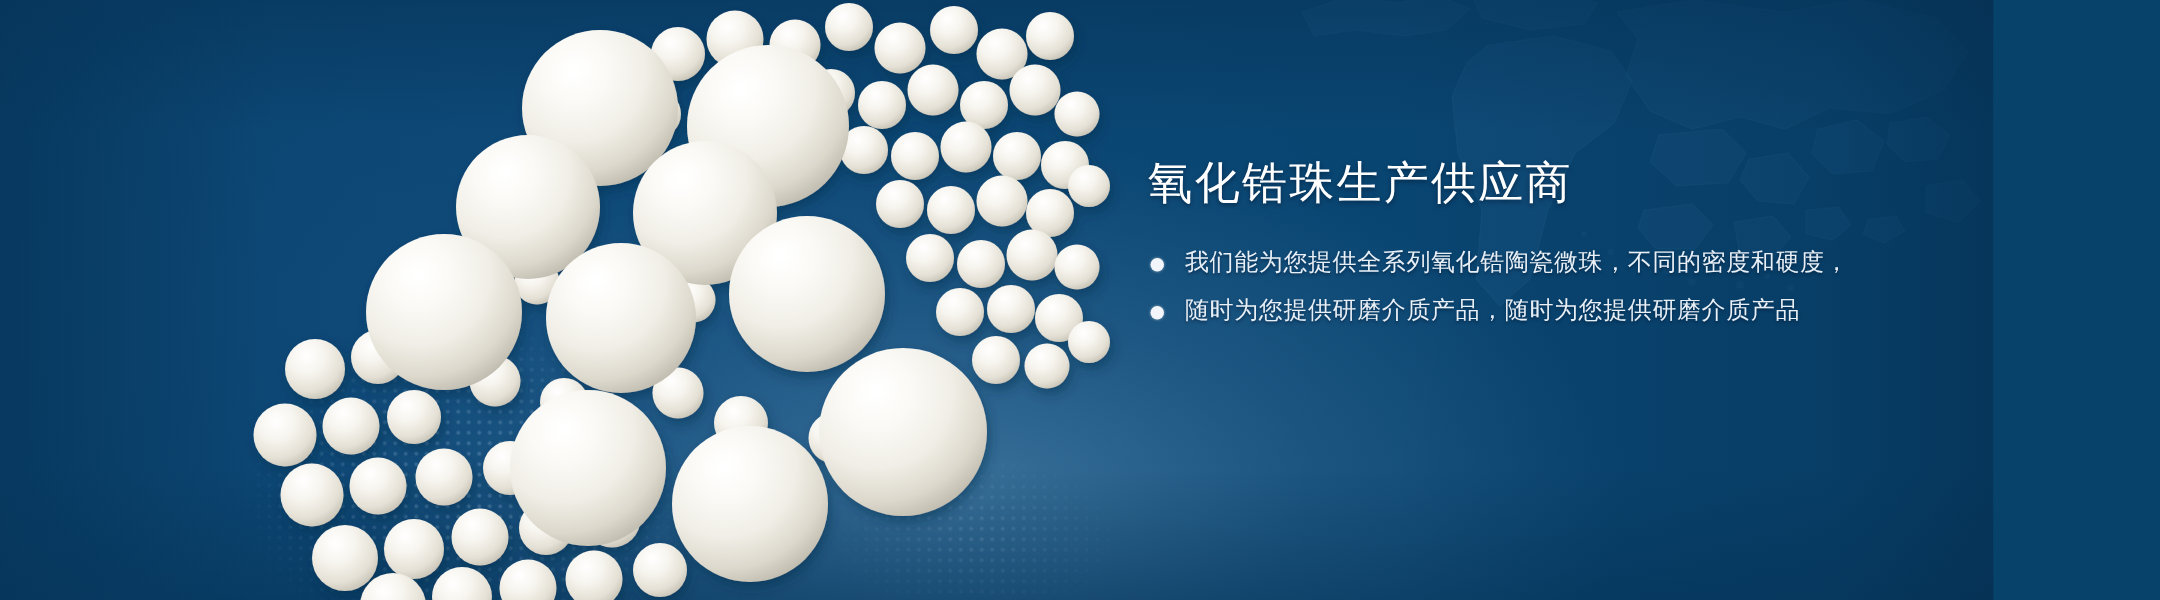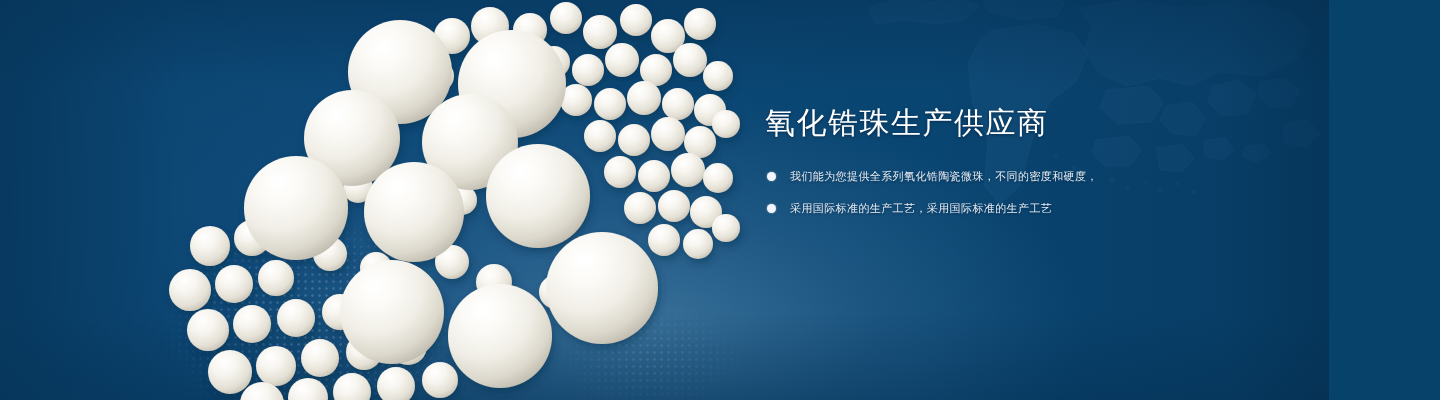--- a/index.html
+++ b/index.html
@@ -56,21 +56,21 @@
     text-shadow:0 1px 3px rgba(0,20,45,.55);
   }
   .bullets{list-style:none;margin:0;padding:0;}
   .bullet{position:relative;padding-left:25px;margin-bottom:8px;}
   .bullet:last-child{margin-bottom:0;}
   .dot{
     position:absolute;left:2px;top:8px;width:9px;height:9px;border-radius:50%;
     background:#f2f6fa;box-shadow:0 0 2px rgba(255,255,255,.55);
   }
   .btext{
-    color:#e8eff6;font-size:11px;line-height:24px;letter-spacing:.4px;
+    color:#e8eff6;font-size:16px;line-height:24px;letter-spacing:.4px;
     text-shadow:0 1px 2px rgba(0,20,45,.5);
     margin:0;
   }
 </style>
 </head>
 <body>
 
 <div class="banner">
 
   <div class="bg-base"></div>
@@ -246,18 +246,18 @@
   <div class="copy">
     <h1 class="headline">氧化锆珠生产供应商</h1>
 
     <ul class="bullets">
       <li class="bullet">
         <span class="dot"></span>
         <p class="btext">我们能为您提供全系列氧化锆陶瓷微珠，不同的密度和硬度，</p>
       </li>
       <li class="bullet">
         <span class="dot"></span>
-        <p class="btext">采用国际标准的生产工艺，采用国际标准的生产工艺</p>
+        <p class="btext">随时为您提供研磨介质产品，随时为您提供研磨介质产品</p>
       </li>
     </ul>
   </div>
 
 </div>
 
 </body></html>

